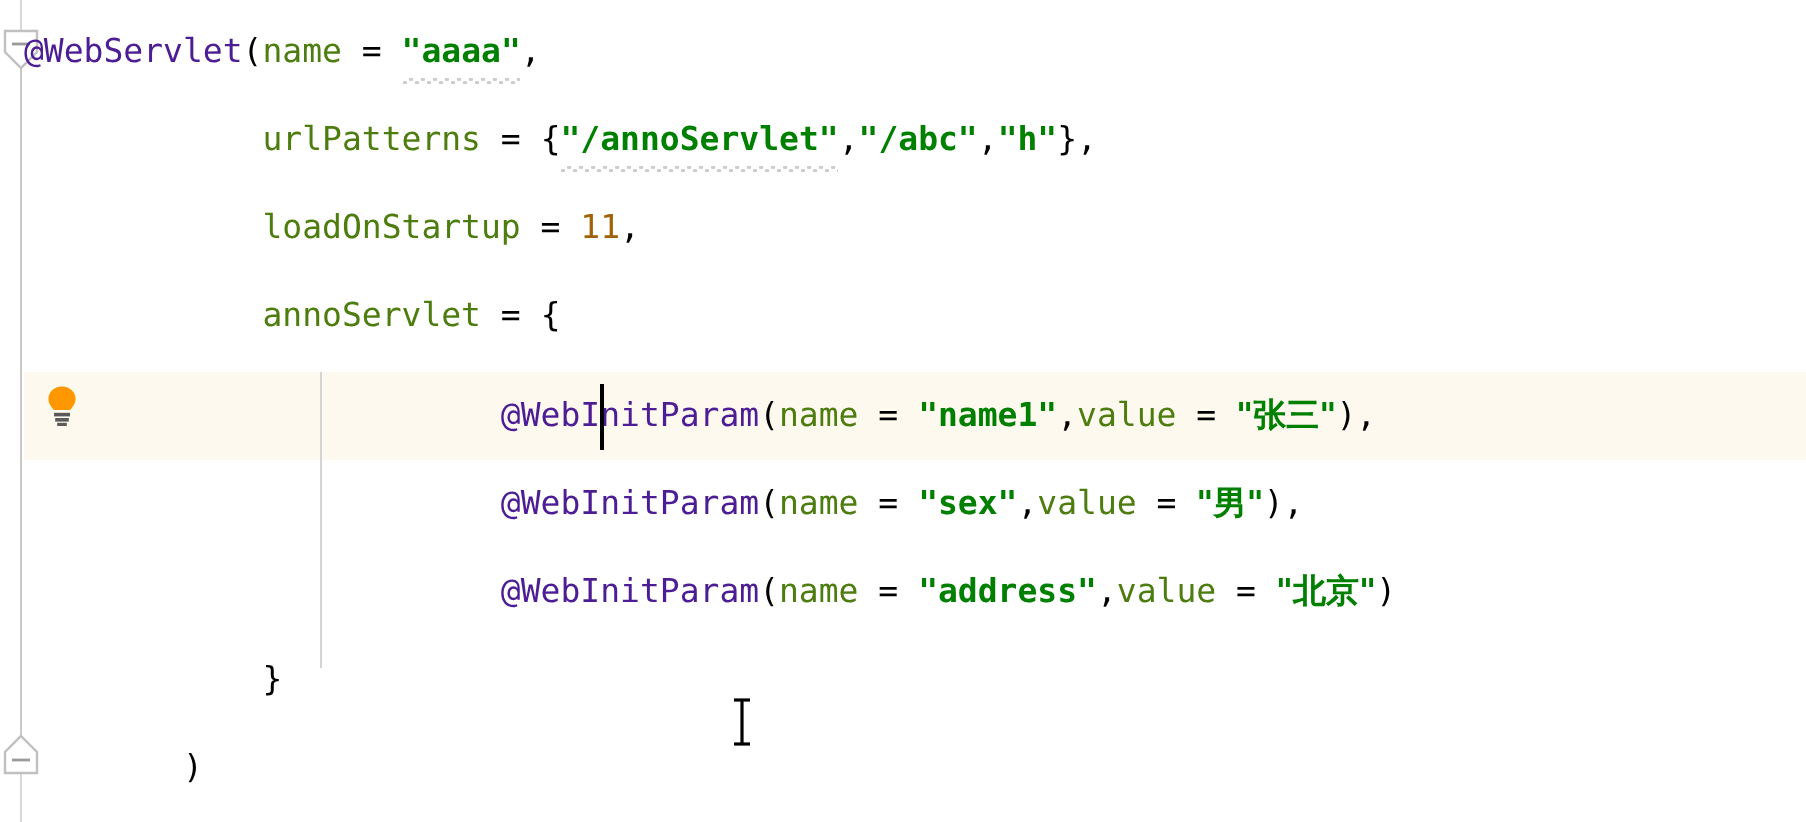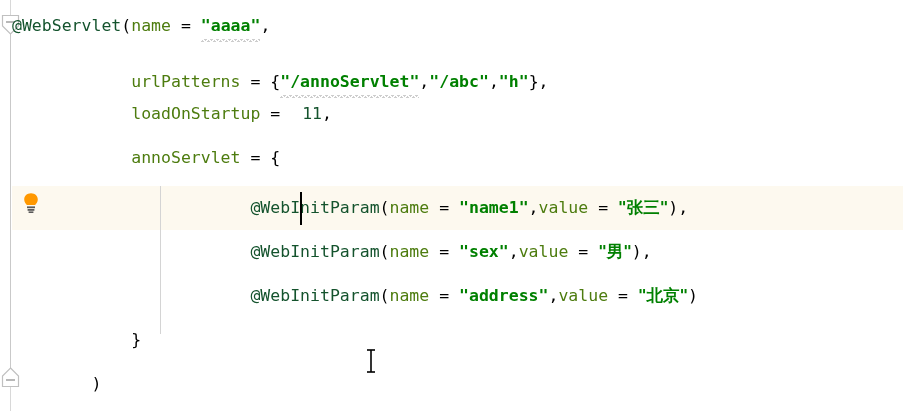--- a/index.html
+++ b/index.html
@@ -92,34 +92,34 @@
   }
   .line {
     position: absolute;
     left: 12px;
     height: 44px;
     line-height: 44px;
     white-space: pre;
     color: #000000;
   }
   .l0 { top: 4px;   }
-  .l1 { top: 60px;  }
+  .l1 { top: 48px;  }
   .l2 { top: 92px;  }
   .l3 { top: 136px; }
   .l4 { top: 186px; }
   .l5 { top: 230px; }
   .l6 { top: 274px; }
   .l7 { top: 318px; }
   .l8 { top: 362px; }
 
   
-  .t-anno   { color: #14532d; }
+  .t-anno   { color: #4c1d95; }
   .t-ident  { color: #4d7c0f; }
   .t-str    { color: #008000; font-weight: bold; }
-  .t-num    { color: #14532d; margin-left: 12px; }
+  .t-num    { color: #a16207; }
   .t-punct  { color: #000000; }
   .t-paren  { color: #000000; }
   .t-cjk    { color: #008000; font-weight: bold;
               font-family: "DejaVu Sans", sans-serif; }
 
   
   .squiggle {
     position: relative;
     display: inline-block;
   }

